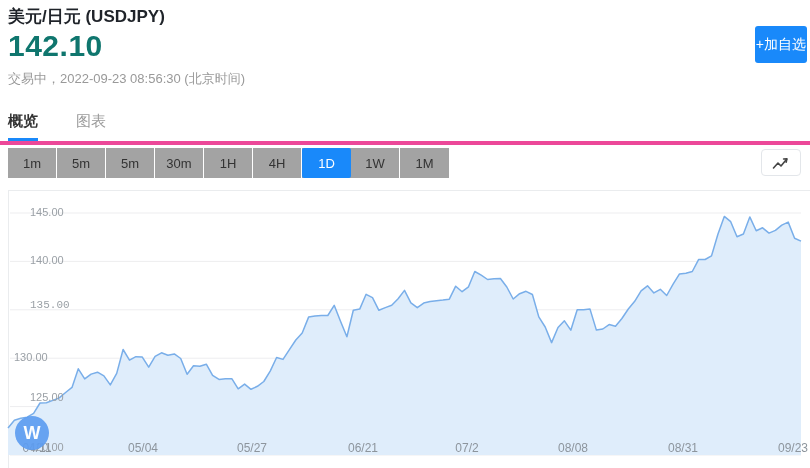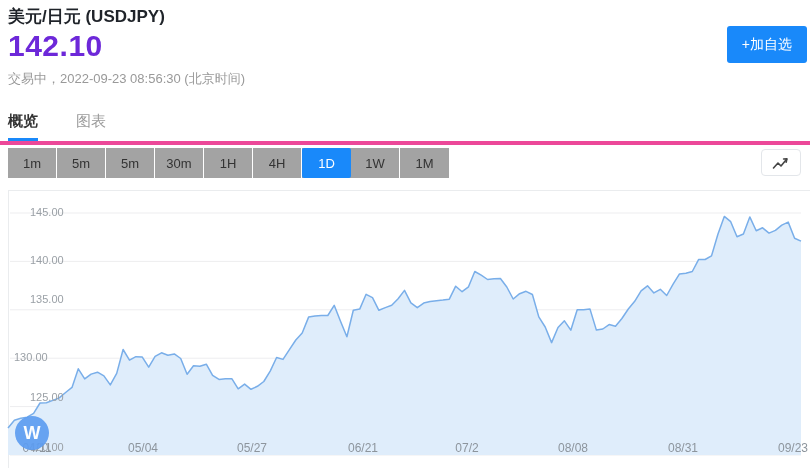--- a/index.html
+++ b/index.html
@@ -9,21 +9,21 @@
     font-family:"Liberation Sans","DejaVu Sans",sans-serif;
     -webkit-font-smoothing:antialiased;
   }
   
   .page-title{position:absolute;left:8px;top:5px;font-size:17px;font-weight:600;color:#1f2329;}
   .price-row{position:absolute;left:8px;top:29px;display:flex;align-items:baseline;}
   .price-value{font-size:30px;font-weight:bold;letter-spacing:.5px;}
   .price-change{font-size:15px;margin-left:13px;}
   .trading-status{position:absolute;left:8px;top:70px;font-size:13px;color:#999;}
   .add-btn{
-    position:absolute;right:3px;top:26px;height:37px;padding:0 15px;
+    position:absolute;right:3px;top:26px;height:37px;padding:0 1px;
     color:#fff;font-size:14px;border:none;border-radius:3px;cursor:pointer;
     display:flex;align-items:center;
   }
   
   .tabs{position:absolute;left:0;top:103px;width:810px;height:38px;border-bottom:4px solid #ec4899;}
   .tab{position:relative;display:inline-block;margin-left:8px;margin-right:30px;padding:9px 0 10px 0;font-size:15px;color:#999;cursor:pointer;}
   .tab.active{color:#333;font-weight:bold;}
   .tab.active:after{content:"";position:absolute;left:0;right:0;bottom:0;height:3px;background:var(--accent);}
   
   .range-bar{position:absolute;left:8px;top:148px;height:30px;display:flex;background:#a3a3a3;}
@@ -47,21 +47,21 @@
   .watermark{position:absolute;left:15px;top:416px;display:flex;align-items:center;pointer-events:none;}
   .wm-circle{width:34px;height:34px;border-radius:50%;display:flex;align-items:center;justify-content:center;
     color:#fff;font-weight:bold;font-size:18px;opacity:.92;}
   .wm-text{margin-left:9px;font-size:28px;letter-spacing:5px;color:#c7cdd5;}
 </style>
 </head>
 <body style="--accent: #1989fa;">
 
 <div class="page-title">美元/日元 (USDJPY)</div>
 <div class="price-row">
-  <span class="price-value" style="color: #6d28d9;">142.10</span>
+  <span class="price-value" style="color: #0f766e;">142.10</span>
 </div>
 <div class="trading-status">交易中，2022-09-23 08:56:30 (北京时间)</div>
 <button class="add-btn" style="background: rgb(25, 137, 250);">+加自选</button>
 
 <div class="tabs" id="tab-bar"><div class="tab active">概览</div><div class="tab">图表</div></div>
 
 <div class="range-bar" id="range-bar">
     <div class="range-btn">1m</div>
     <div class="range-btn">5m</div>
     <div class="range-btn">5m</div>
@@ -88,21 +88,21 @@
     <line x1="10" x2="801" y1="309.8" y2="309.8" stroke="#ededef" stroke-width="1"></line>
     <line x1="10" x2="801" y1="358.2" y2="358.2" stroke="#ededef" stroke-width="1"></line>
     <line x1="10" x2="801" y1="406.6" y2="406.6" stroke="#ededef" stroke-width="1"></line>
     <line x1="10" x2="801" y1="455" y2="455" stroke="#ededef" stroke-width="1"></line>
     <path d="M8.0 427.9 L14.4 420.2 L20.8 418.2 L27.2 417.2 L33.6 413.4 L40.0 403.0 L46.4 402.8 L52.8 400.4 L59.2 397.9 L65.6 392.5 L72.0 387.4 L78.3 368.8 L84.7 378.9 L91.1 374.1 L97.5 372.2 L103.9 375.9 L110.3 384.9 L116.7 373.4 L123.1 349.5 L129.5 360.1 L135.9 356.7 L142.3 357.1 L148.7 367.2 L155.1 356.4 L161.5 352.8 L167.9 355.3 L174.3 353.9 L180.7 358.5 L187.1 374.3 L193.5 365.8 L199.9 366.3 L206.3 364.2 L212.6 375.3 L219.0 379.4 L225.4 378.7 L231.8 378.7 L238.2 388.8 L244.6 384.1 L251.0 389.3 L257.4 386.3 L263.8 381.5 L270.2 371.1 L276.6 357.5 L283.0 359.4 L289.4 349.7 L295.8 340.0 L302.2 333.0 L308.6 317.1 L315.0 316.0 L321.4 315.5 L327.8 315.5 L334.2 305.3 L340.5 321.3 L346.9 336.8 L353.3 310.2 L359.7 309.1 L366.1 294.3 L372.5 297.6 L378.9 310.3 L385.3 307.6 L391.7 305.3 L398.1 298.8 L404.5 290.4 L410.9 302.8 L417.3 307.7 L423.7 303.1 L430.1 301.6 L436.5 300.8 L442.9 300.1 L449.3 299.2 L455.7 286.2 L462.1 291.7 L468.5 286.8 L474.8 271.5 L481.2 275.2 L487.6 279.5 L494.0 278.8 L500.4 278.5 L506.8 287.0 L513.2 299.0 L519.6 293.7 L526.0 291.3 L532.4 294.5 L538.8 316.9 L545.2 327.0 L551.6 342.6 L558.0 327.5 L564.4 320.8 L570.8 330.2 L577.2 309.7 L583.6 309.8 L590.0 309.1 L596.4 330.1 L602.8 329.0 L609.1 324.6 L615.5 326.2 L621.9 318.5 L628.3 309.0 L634.7 301.3 L641.1 290.8 L647.5 285.8 L653.9 292.9 L660.3 289.3 L666.7 295.5 L673.1 284.2 L679.5 273.9 L685.9 273.3 L692.3 271.5 L698.7 259.4 L705.1 259.5 L711.5 255.9 L717.9 234.3 L724.3 216.4 L730.7 221.7 L737.0 236.7 L743.4 234.0 L749.8 216.9 L756.2 230.8 L762.6 227.8 L769.0 233.1 L775.4 230.4 L781.8 225.1 L788.2 222.1 L794.6 238.3 L801.0 241.1 L801 455 L8 455 Z" fill="#dfedfb" stroke="none"></path>
     <path d="M8.0 427.9 L14.4 420.2 L20.8 418.2 L27.2 417.2 L33.6 413.4 L40.0 403.0 L46.4 402.8 L52.8 400.4 L59.2 397.9 L65.6 392.5 L72.0 387.4 L78.3 368.8 L84.7 378.9 L91.1 374.1 L97.5 372.2 L103.9 375.9 L110.3 384.9 L116.7 373.4 L123.1 349.5 L129.5 360.1 L135.9 356.7 L142.3 357.1 L148.7 367.2 L155.1 356.4 L161.5 352.8 L167.9 355.3 L174.3 353.9 L180.7 358.5 L187.1 374.3 L193.5 365.8 L199.9 366.3 L206.3 364.2 L212.6 375.3 L219.0 379.4 L225.4 378.7 L231.8 378.7 L238.2 388.8 L244.6 384.1 L251.0 389.3 L257.4 386.3 L263.8 381.5 L270.2 371.1 L276.6 357.5 L283.0 359.4 L289.4 349.7 L295.8 340.0 L302.2 333.0 L308.6 317.1 L315.0 316.0 L321.4 315.5 L327.8 315.5 L334.2 305.3 L340.5 321.3 L346.9 336.8 L353.3 310.2 L359.7 309.1 L366.1 294.3 L372.5 297.6 L378.9 310.3 L385.3 307.6 L391.7 305.3 L398.1 298.8 L404.5 290.4 L410.9 302.8 L417.3 307.7 L423.7 303.1 L430.1 301.6 L436.5 300.8 L442.9 300.1 L449.3 299.2 L455.7 286.2 L462.1 291.7 L468.5 286.8 L474.8 271.5 L481.2 275.2 L487.6 279.5 L494.0 278.8 L500.4 278.5 L506.8 287.0 L513.2 299.0 L519.6 293.7 L526.0 291.3 L532.4 294.5 L538.8 316.9 L545.2 327.0 L551.6 342.6 L558.0 327.5 L564.4 320.8 L570.8 330.2 L577.2 309.7 L583.6 309.8 L590.0 309.1 L596.4 330.1 L602.8 329.0 L609.1 324.6 L615.5 326.2 L621.9 318.5 L628.3 309.0 L634.7 301.3 L641.1 290.8 L647.5 285.8 L653.9 292.9 L660.3 289.3 L666.7 295.5 L673.1 284.2 L679.5 273.9 L685.9 273.3 L692.3 271.5 L698.7 259.4 L705.1 259.5 L711.5 255.9 L717.9 234.3 L724.3 216.4 L730.7 221.7 L737.0 236.7 L743.4 234.0 L749.8 216.9 L756.2 230.8 L762.6 227.8 L769.0 233.1 L775.4 230.4 L781.8 225.1 L788.2 222.1 L794.6 238.3 L801.0 241.1" fill="none" stroke="#79aee9" stroke-width="1.5" stroke-linejoin="round"></path>
   </svg>
 <div id="axis-labels">
     <div class="axis-label-y" style="left: 30px; top: 206px;">145.00</div>
     <div class="axis-label-y" style="left: 30px; top: 254.4px;">140.00</div>
-    <div class="axis-label-y" style="left: 30px; top: 293px;">135.00</div>
+    <div class="axis-label-y" style="left: 30px; top: 299px; font-family: Liberation Mono, monospace;">135.00</div>
     <div class="axis-label-y" style="left: 14px; top: 351.2px;">130.00</div>
     <div class="axis-label-y" style="left: 30px; top: 391px;">125.00</div>
     <div class="axis-label-y" style="left: 30px; top: 441px;">120.00</div>
     <div class="axis-label-x" style="left: 37px; top: 441px;">04/11</div>
     <div class="axis-label-x" style="left: 143px; top: 441px;">05/04</div>
     <div class="axis-label-x" style="left: 252px; top: 441px;">05/27</div>
     <div class="axis-label-x" style="left: 363px; top: 441px;">06/21</div>
     <div class="axis-label-x" style="left: 467px; top: 441px;">07/2</div>
     <div class="axis-label-x" style="left: 573px; top: 441px;">08/08</div>
     <div class="axis-label-x" style="left: 683px; top: 441px;">08/31</div>

